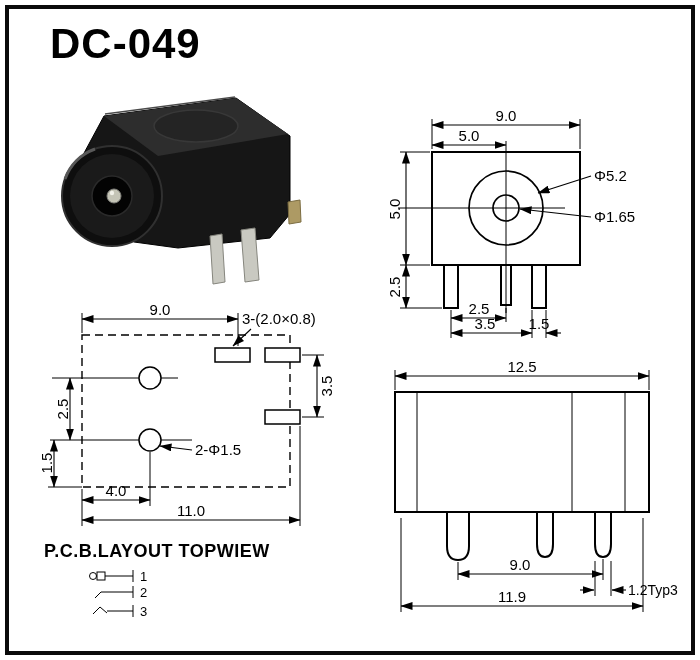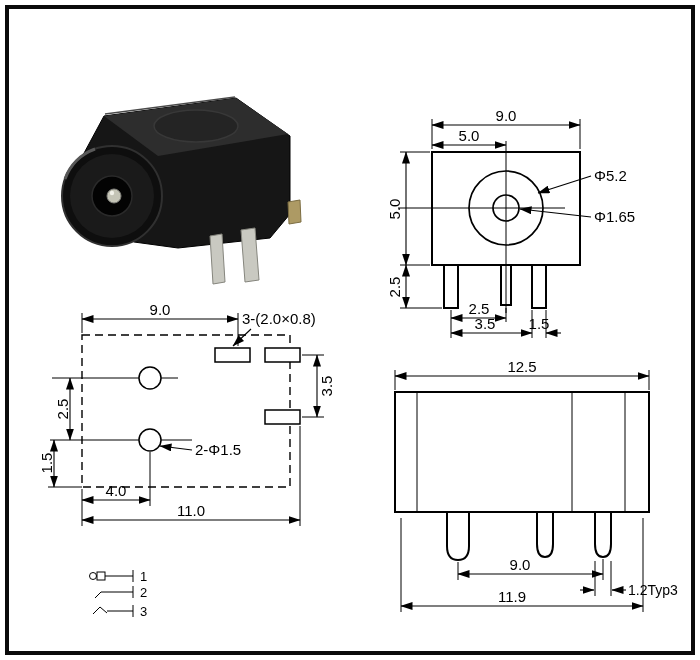--- a/index.html
+++ b/index.html
@@ -25,20 +25,21 @@
   .dim   { stroke:#000; stroke-width:1.1; fill:none; }
   .dash  { stroke:#000; stroke-width:1.4; fill:none; stroke-dasharray:8 5; }
   .pad   { stroke:#000; stroke-width:1.5; fill:#fff; }
 </style>
 </head>
 <body>
 
 <div class="page">
   <div class="frame"></div>
 
+  <h1 class="title">DC-049</h1>
 
   <svg class="sv sv-photo" width="270" height="215" viewBox="0 0 270 215">
     <path d="M66,34 L198,16 L252,54 L252,132 L232,156 L140,166 L96,160 L38,124 L38,86 Z" fill="#161616" stroke="#000" stroke-width="1"></path>
     <path d="M66,34 L198,16 L250,52 L120,74 Z" fill="#2d2d2d"></path>
     <line x1="67" y1="32" x2="197" y2="15" stroke="#4a4a4a" stroke-width="1.5"></line>
     <ellipse cx="158" cy="44" rx="42" ry="16" fill="#242424" stroke="#383838" stroke-width="1.5"></ellipse>
     <circle cx="74" cy="114" r="50" fill="#0e0e0e" stroke="#303030" stroke-width="2"></circle>
     <circle cx="74" cy="114" r="42" fill="#1a1a1a"></circle>
     <path d="M27,97 A50 50 0 0 1 57,67" stroke="#585858" stroke-width="3" fill="none"></path>
     <circle cx="74" cy="114" r="20" fill="#030303" stroke="#2a2a2a" stroke-width="1.5"></circle>
@@ -169,20 +170,21 @@
       <line class="dim" x1="42" y1="200" x2="110" y2="200" marker-start="url(#aP)" marker-end="url(#aP)"></line>
       <text x="76" y="196" text-anchor="middle">4.0</text>
     </g>
     <g>
       <line class="thin" x1="260" y1="126" x2="260" y2="226"></line>
       <line class="dim" x1="42" y1="220" x2="260" y2="220" marker-start="url(#aP)" marker-end="url(#aP)"></line>
       <text x="151" y="216" text-anchor="middle">11.0</text>
     </g>
   </svg>
 
+  <div class="caption">P.C.B.LAYOUT TOPWIEW</div>
 
   <svg class="sv sv-legend" width="130" height="58" viewBox="0 0 130 58">
     <g class="thin">
       <circle cx="8" cy="9" r="3.5"></circle>
       <rect x="12" y="5" width="8" height="8"></rect>
       <line x1="20" y1="9" x2="48" y2="9"></line>
       <line x1="48" y1="3" x2="48" y2="15"></line>
     </g>
     <text x="55" y="14">1</text>
     <g class="thin">

